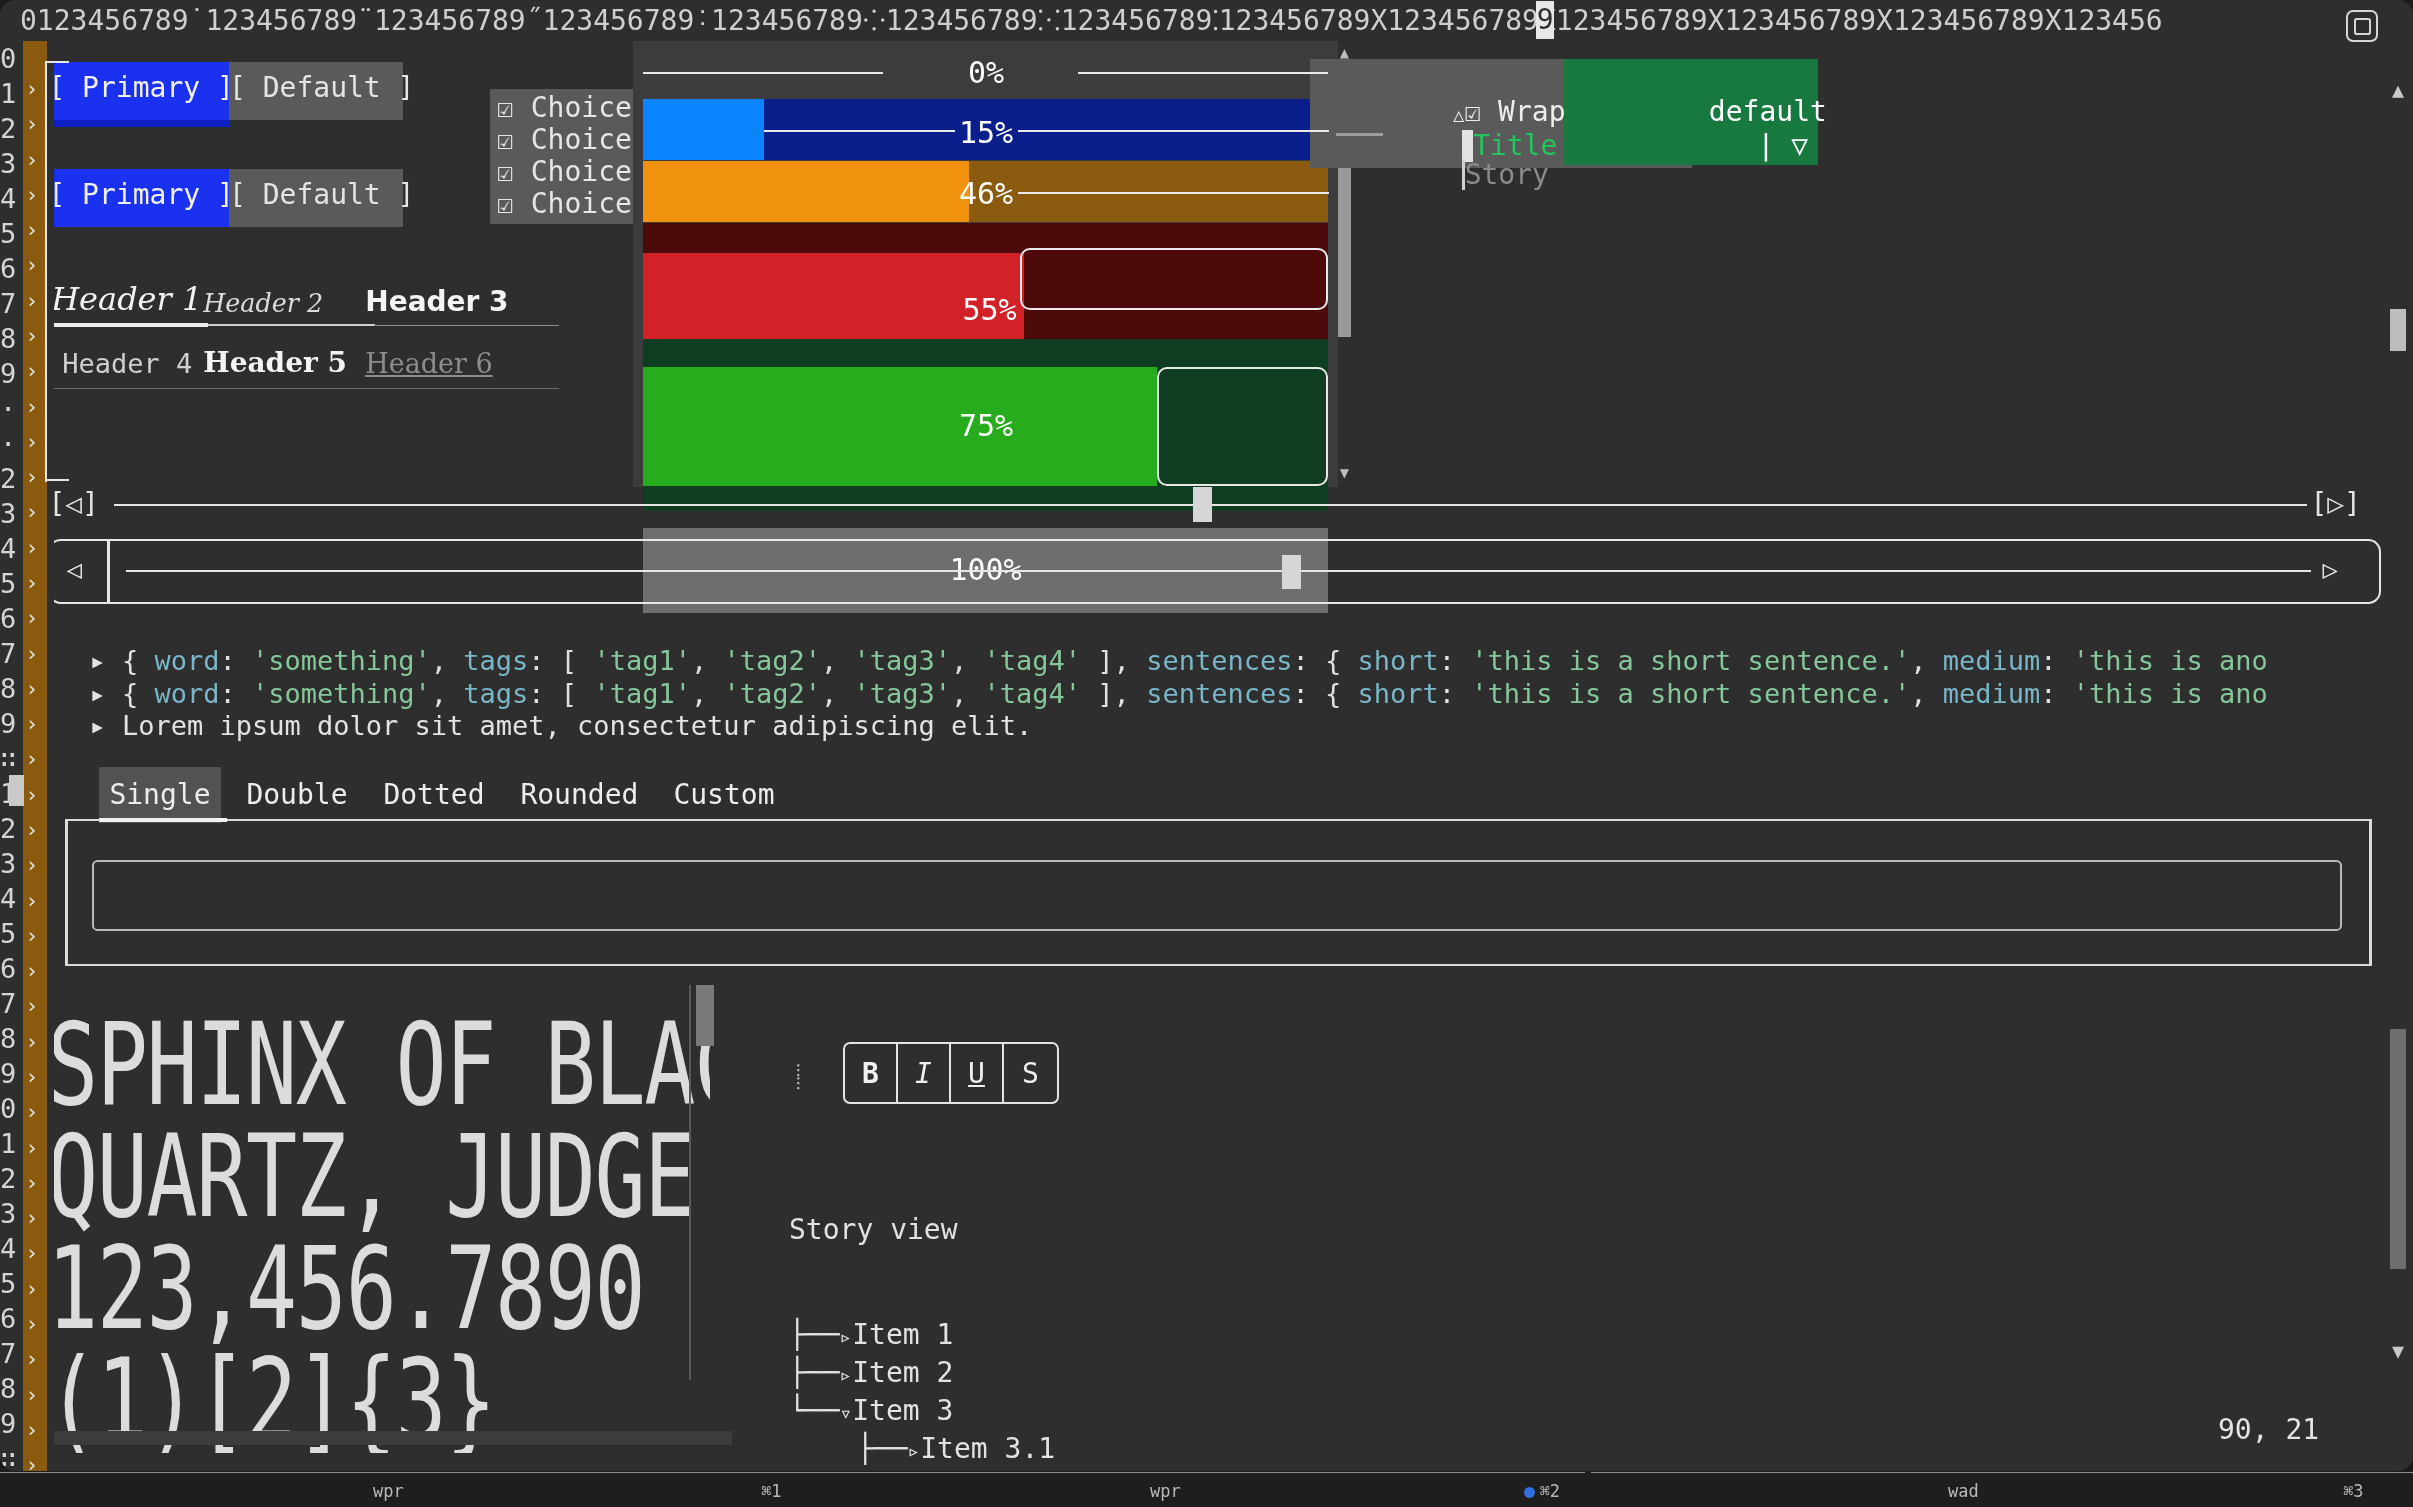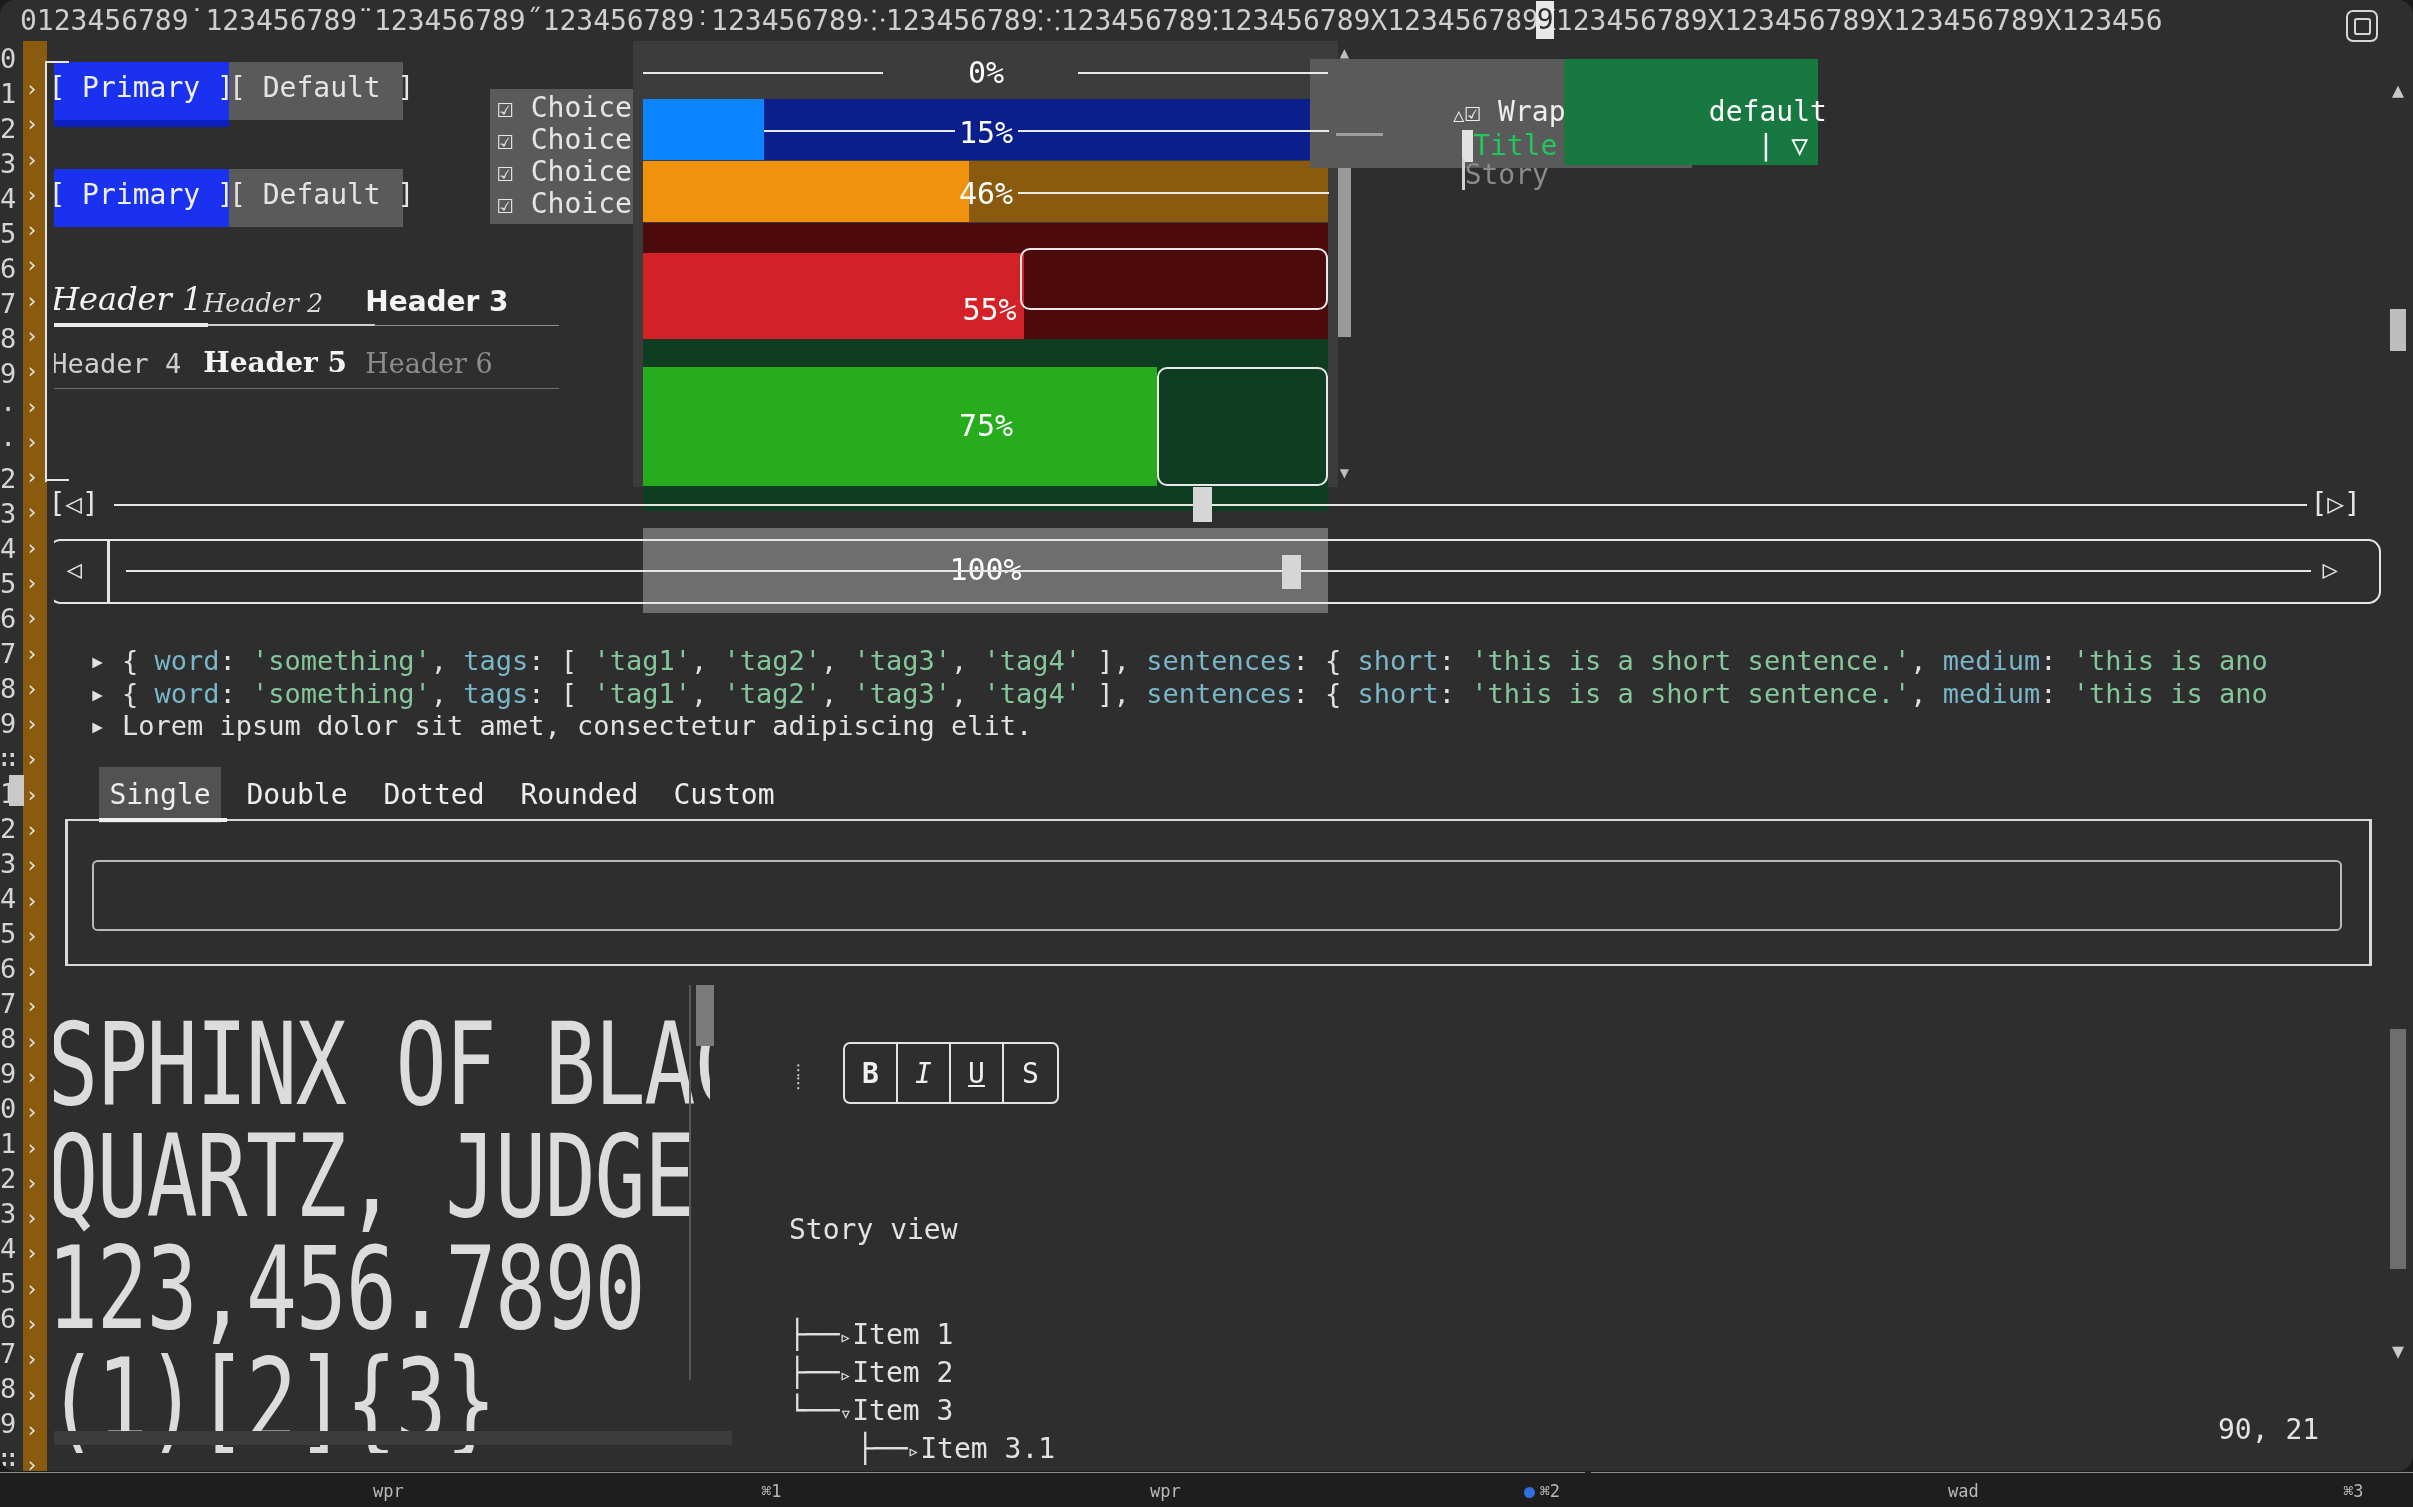--- a/index.html
+++ b/index.html
@@ -277,23 +277,23 @@
       <div class="hdrblock" style="left:-2.8px;top:233px;width:522px;">
         <div class="hdr-row" style="height:44px;">
           <div class="hdr1" style="width:152px;">Header 1</div>
           <div class="hdr2" style="width:162px;">Header 2</div>
           <div class="hdr3" style="width:169px;">Header 3</div>
         </div>
         <div style="position:absolute;left:0;top:49px;width:157px;height:3.5px;background:#ececec;"></div>
         <div style="position:absolute;left:157px;top:50px;width:167px;height:2.1px;background:#cfcfcf;"></div>
         <div style="position:absolute;left:323px;top:51px;width:185px;height:1.4px;background:#8f8f8f;"></div>
         <div class="hdr-row" style="height:44px;margin-top:17px;">
-          <div class="hdr4" style="width:152px;">Header 4</div>
+          <div class="hdr4" style="width:152px;text-align:center;">Header 4</div>
           <div class="hdr5" style="width:162px;">Header 5</div>
-          <div class="hdr6" style="width:169px;">Header 6</div>
+          <div class="hdr6" style="width:169px;text-decoration:underline;">Header 6</div>
         </div>
         <div style="position:absolute;left:0;top:114px;width:157px;height:1.4px;background:#6e6e6e;"></div>
         <div style="position:absolute;left:157px;top:114px;width:167px;height:1.4px;background:#6e6e6e;"></div>
         <div style="position:absolute;left:323px;top:114px;width:185px;height:1.4px;background:#6e6e6e;"></div>
       </div>
 
       <div class="progpanel" style="left:579px;top:0px;width:706px;height:446px;">
 
         <div class="pline" style="left:10px;top:31px;width:240px;"></div>
         <div class="pline" style="left:445px;top:31px;width:250px;"></div>

